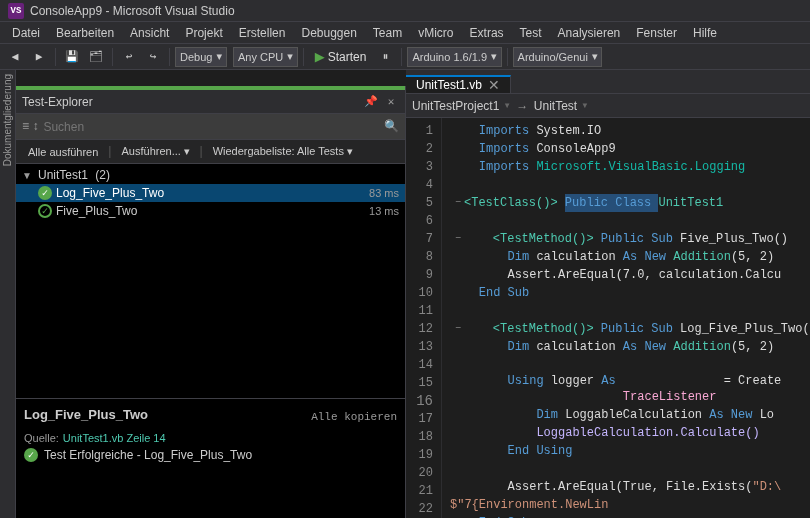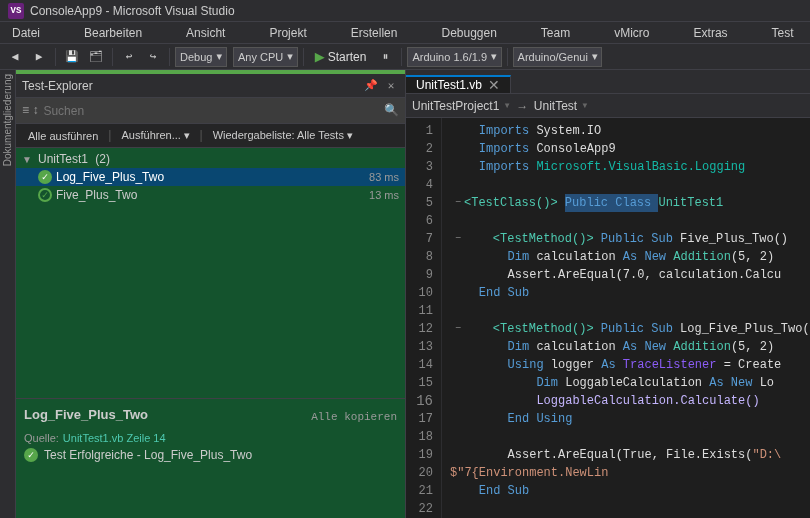--- a/index.html
+++ b/index.html
@@ -37,21 +37,20 @@
     }
 
     
     .menu-bar {
       background: #2d2d30;
       height: 22px;
       display: flex;
       align-items: center;
       padding: 0 4px;
       border-bottom: 1px solid #3f3f46;
-      gap: 28px;
     }
     .menu-item {
       font-family: 'Segoe UI', Arial, sans-serif;
       font-size: 12px;
       color: #cccccc;
       padding: 2px 8px;
       cursor: pointer;
       white-space: nowrap;
     }
 
@@ -119,24 +118,25 @@
       transform: rotate(180deg);
       font-size: 10px;
       color: #999;
       font-family: 'Segoe UI', Arial, sans-serif;
       white-space: nowrap;
     }
 
     
     .test-explorer {
       width: 390px;
-      background: #14532d;
+      background: #000000;
       border-right: 1px solid #3f3f46;
       display: flex;
       flex-direction: column;
+      margin-top: 16px;
     }
     .panel-header {
       background: #2d2d30;
       height: 24px;
       display: flex;
       align-items: center;
       padding: 0 6px;
       border-bottom: 1px solid #3f3f46;
       gap: 4px;
     }
@@ -573,21 +573,21 @@
           <div class="code-line">&nbsp;</div>
           <div class="code-line"><span class="expand-btn" style="color: rgb(133, 133, 133); margin-left: 2px;">−</span><span style="color: rgb(78, 201, 176);">&lt;TestClass()&gt;</span><span style="color: rgb(220, 220, 220);"> </span><span style="color: rgb(86, 156, 214);"></span><span style="color: rgb(86, 156, 214); background-color: rgb(38, 79, 120);">Public Class </span><span style="color: rgb(78, 201, 176);">UnitTest1</span></div>
           <div class="code-line">&nbsp;</div>
           <div class="code-line"><span class="expand-btn" style="color: rgb(133, 133, 133); margin-left: 2px;">−</span><span style="color: rgb(78, 201, 176);">    &lt;TestMethod()&gt;</span><span style="color: rgb(220, 220, 220);"> </span><span style="color: rgb(86, 156, 214);">Public Sub </span><span style="color: rgb(220, 220, 220);">Five_Plus_Two()</span></div>
           <div class="code-line"><span style="color: rgb(86, 156, 214);">        Dim </span><span style="color: rgb(220, 220, 220);">calculation </span><span style="color: rgb(86, 156, 214);">As New </span><span style="color: rgb(78, 201, 176);">Addition</span><span style="color: rgb(220, 220, 220);">(5, 2)</span></div>
           <div class="code-line"><span style="color: rgb(220, 220, 220);">        Assert.AreEqual(7.0, calculation.Calcu</span></div>
           <div class="code-line"><span style="color: rgb(86, 156, 214);">    End Sub</span></div>
           <div class="code-line">&nbsp;</div>
           <div class="code-line"><span class="expand-btn" style="color: rgb(133, 133, 133); margin-left: 2px;">−</span><span style="color: rgb(78, 201, 176);">    &lt;TestMethod()&gt;</span><span style="color: rgb(220, 220, 220);"> </span><span style="color: rgb(86, 156, 214);">Public Sub </span><span style="color: rgb(220, 220, 220);">Log_Five_Plus_Two()</span></div>
           <div class="code-line"><span style="color: rgb(86, 156, 214);">        Dim </span><span style="color: rgb(220, 220, 220);">calculation </span><span style="color: rgb(86, 156, 214);">As New </span><span style="color: rgb(78, 201, 176);">Addition</span><span style="color: rgb(220, 220, 220);">(5, 2)</span></div>
-          <div class="code-line"><span style="color: rgb(86, 156, 214);">        Using </span><span style="color: rgb(220, 220, 220);">logger </span><span style="color: rgb(86, 156, 214);">As </span><span style="color: #8b5cf6;">TraceListener</span><span style="color: rgb(220, 220, 220);"> = Create</span></div>
+          <div class="code-line"><span style="color: rgb(86, 156, 214);">        Using </span><span style="color: rgb(220, 220, 220);">logger </span><span style="color: rgb(86, 156, 214);">As </span><span style="color: #f9a8d4; margin-top: 32px;">TraceListener</span><span style="color: rgb(220, 220, 220);"> = Create</span></div>
           <div class="code-line"><span style="color: rgb(86, 156, 214);">            Dim </span><span style="color: rgb(220, 220, 220);">LoggableCalculation </span><span style="color: rgb(86, 156, 214);">As New </span><span style="color: rgb(220, 220, 220);">Lo</span></div>
           <div class="code-line"><span style="color: #c4b5fd;">            LoggableCalculation.Calculate()</span></div>
           <div class="code-line"><span style="color: rgb(86, 156, 214);">        End Using</span></div>
           <div class="code-line">&nbsp;</div>
           <div class="code-line"><span style="color: rgb(220, 220, 220);">        Assert.AreEqual(True, File.Exists(</span><span style="color: rgb(206, 145, 120);">"D:\</span></div>
           <div class="code-line"><span style="color: rgb(206, 145, 120);">$"7{Environment.NewLin</span></div>
           <div class="code-line"><span style="color: rgb(86, 156, 214);">    End Sub</span></div>
           <div class="code-line">&nbsp;</div>
         </div>
     </div>

